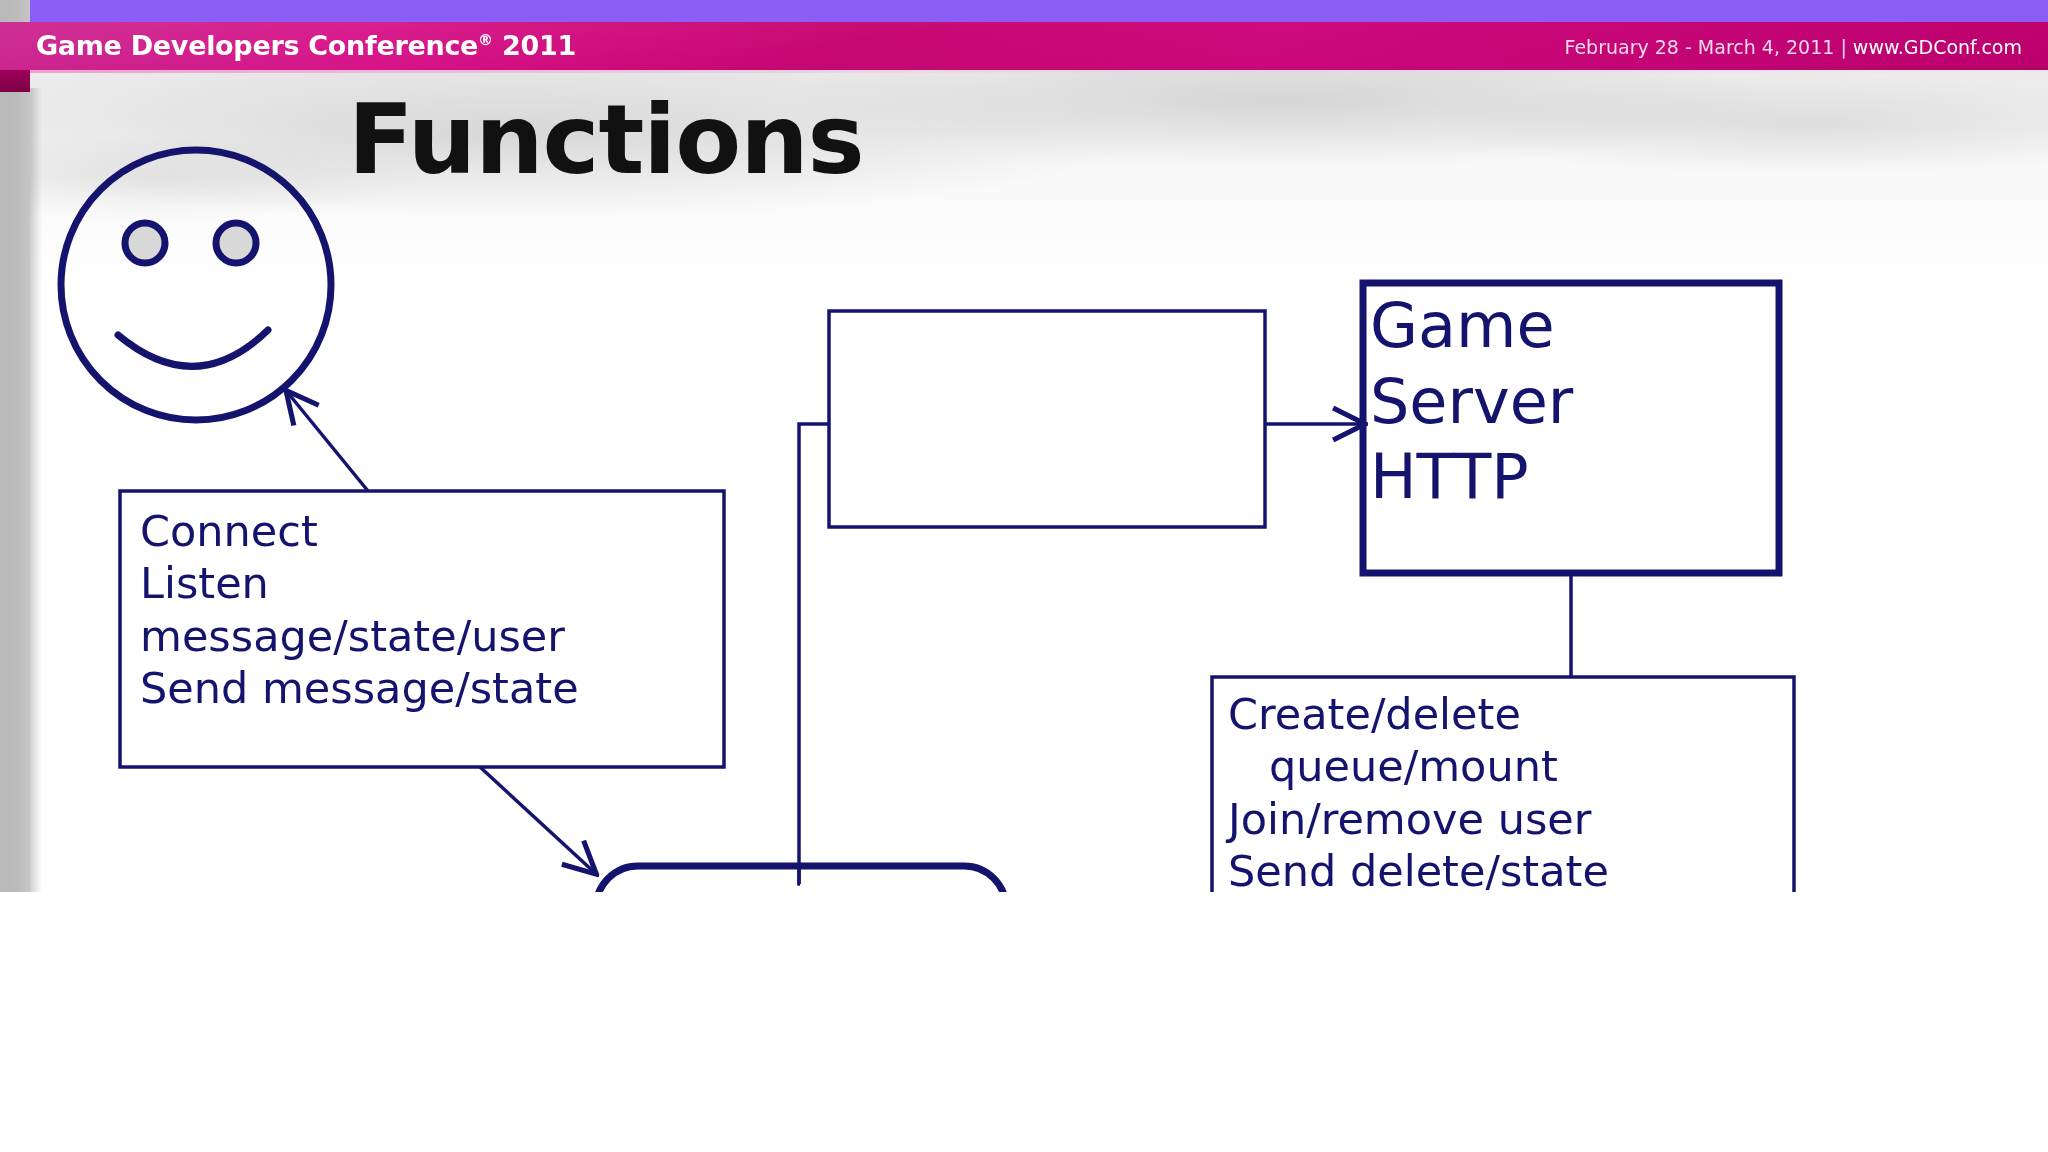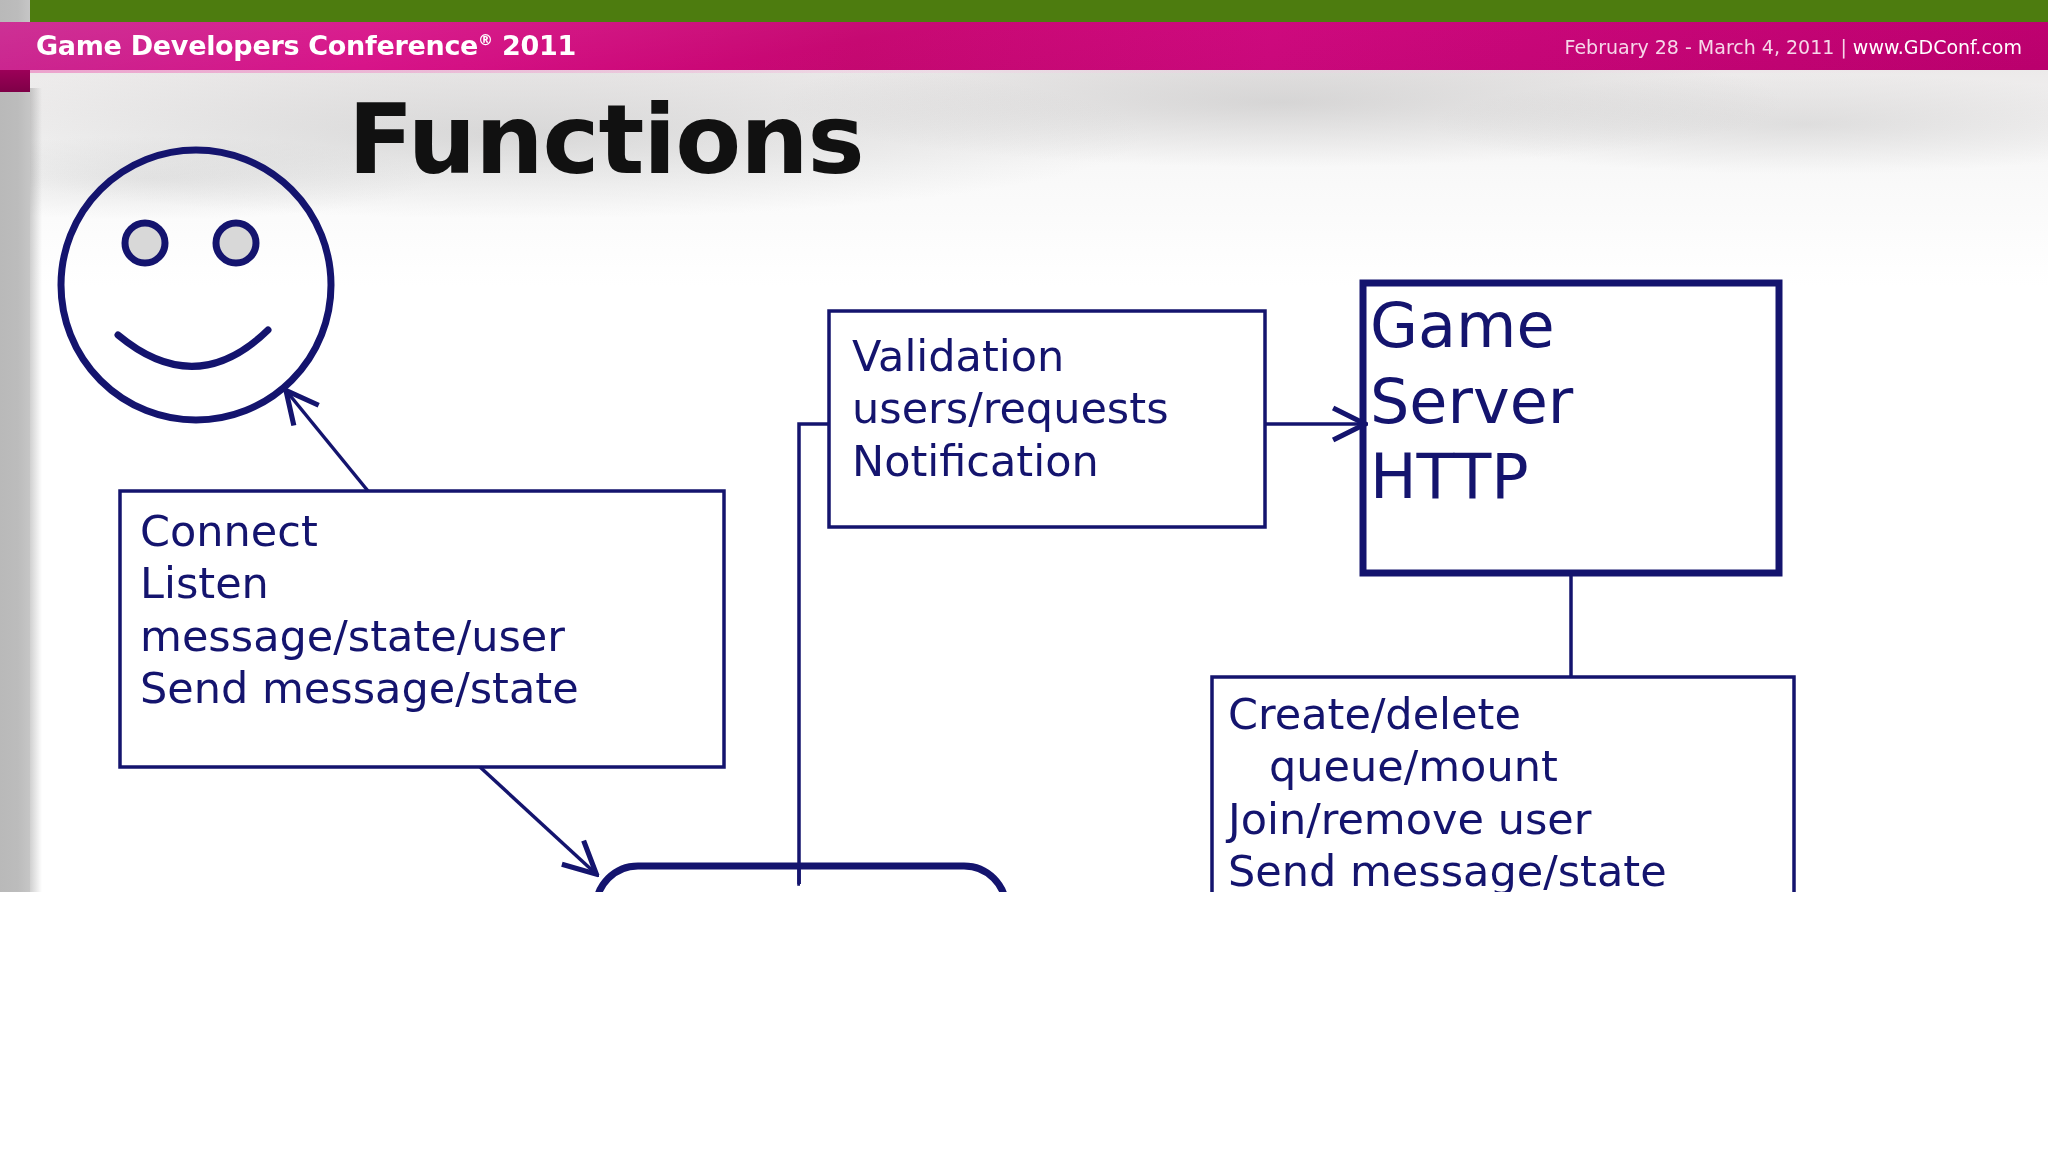--- a/index.html
+++ b/index.html
@@ -9,21 +9,21 @@
   body {
     width: 2048px; height: 1152px;
     font-family: "DejaVu Sans", sans-serif;
     overflow: hidden;
     position: relative;
   }
   #slide {
     position: absolute; inset: 0;
     width: 2048px; height: 892px;
     overflow: hidden;
-    background: #4d7c0f;
+    background: #8b5cf6;
   }
 
   
   .left-gutter {
     position: absolute;
     left: 0; top: 0;
     width: 30px; height: 1152px;
     background: linear-gradient(to right, #b9b9b9 0%, #bcbcbc 60%, #c6c6c6 100%);
     z-index: 3;
   }
@@ -203,28 +203,25 @@
     <polyline points="1571,947 1571,1000 1025,1000" fill="none" stroke="#14146e" stroke-width="3.5" marker-end="url(#arrowOpen)"></polyline>
 
     <rect x="596" y="866" width="410" height="260" rx="42" ry="42" fill="none" stroke="#14146e" stroke-width="7"></rect>
   </svg>
 
   <div class="boxtext" id="txt-connect">Connect
 Listen
 message/state/user
 Send message/state</div>
 
-  <div class="boxtext" id="txt-validation">Validation
-users/requests
-Notification</div>
 
   <div class="boxtext" id="txt-gameserver">Game
 Server
 HTTP</div>
 
   <div class="boxtext" id="txt-create">Create/delete
    queue/mount
 Join/remove user
-Send message/state</div>
+Send delete/state</div>
 
   <div class="boxtext" id="txt-queue">Queue</div>
 
 </div>
 
 </body></html>

